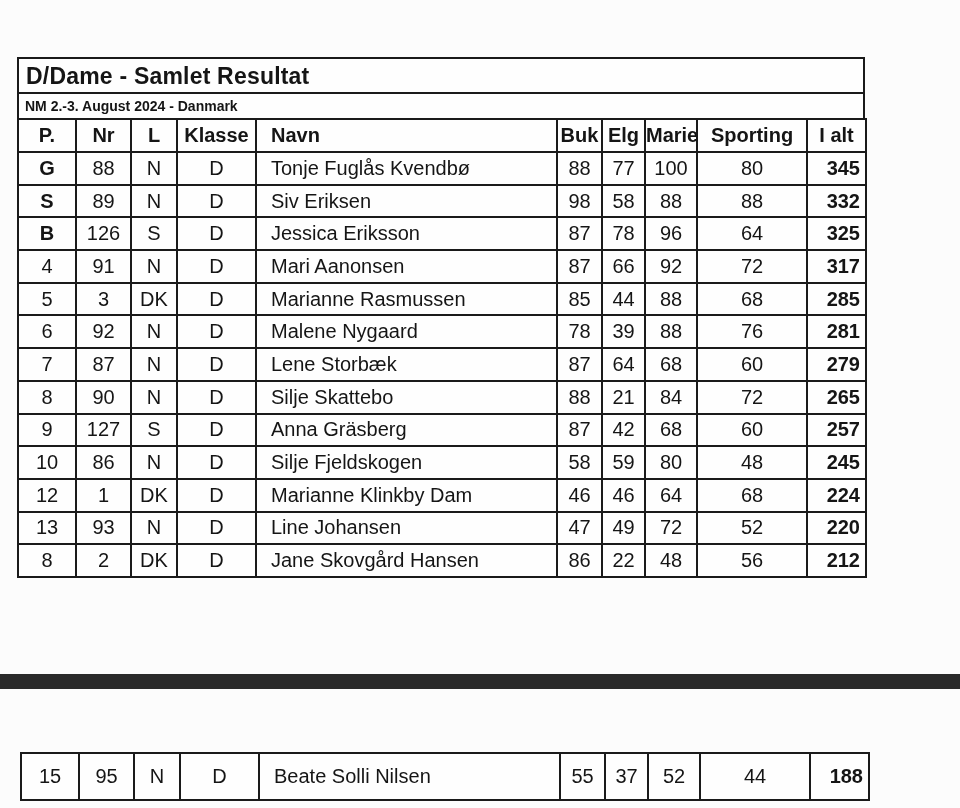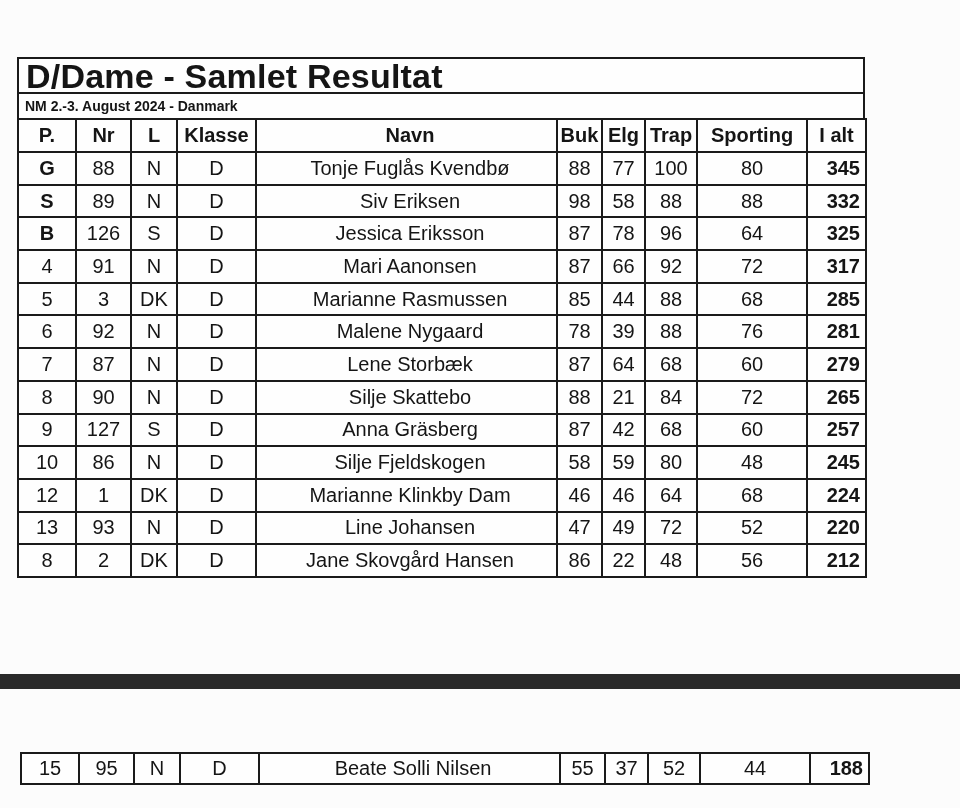--- a/index.html
+++ b/index.html
@@ -17,21 +17,21 @@
   .sheet {
     position: absolute;
     left: 17px; top: 57px;
     width: 848px;
   }
   .title-row {
     border: 2.5px solid #1a1a1a;
     border-bottom: none;
     height: 35px;
     padding: 1px 12px 0 7px;
-    font-size: 34px;
+    font-size: 23px;
     font-weight: 700;
     letter-spacing: 0.2px;
     display: flex; align-items: center;
     background: #fefefe;
   }
   .subtitle-row {
     border-left: 2.5px solid #1a1a1a;
     border-right: 2.5px solid #1a1a1a;
     border-top: 2px solid #1a1a1a;
     height: 22px;
@@ -61,39 +61,39 @@
   thead th { height: 33px; font-weight: 700; }
   tbody td { height: 32.7px; font-weight: 400; }
 
   
   .c-p { width: 58px; }  .c-nr { width: 55px; }  .c-l { width: 46px; }
   .c-klasse { width: 79px; }  .c-navn { width: 301px; }
   .c-buk { width: 45px; }  .c-elg { width: 43px; }  .c-trap { width: 52px; }
   .c-sporting { width: 110px; }  .c-ialt { width: 59px; }
 
   
-  th.col-navn, td.col-navn { text-align: center; padding-left: 7px; }
+  th.col-navn, td.col-navn { text-align: left; padding-left: 14px; }
   td.col-ialt { text-align: right; padding-right: 5px; font-weight: 700; }
   td.medal { font-weight: 700; }
 
   
   .separator-bar {
     position: absolute;
     left: 0; top: 674px;
     width: 960px; height: 15px;
     background: #2a2a2a;
   }
 
   
   .bottom-sheet {
     position: absolute;
     left: 20px; top: 752px;
     width: 848px;
   }
-  #bottom-table tbody td { height: 31px; }
+  #bottom-table tbody td { height: 47px; }
 </style>
 </head>
 <body>
 
 <div class="page">
 
   <div class="sheet">
     <div class="title-row">D/Dame - Samlet Resultat</div>
     <div class="subtitle-row">NM 2.-3. August 2024 - Danmark</div>
 
@@ -112,21 +112,21 @@
       </colgroup>
       <thead>
           <tr>
             <th class="col-p">P.</th>
             <th class="col-nr">Nr</th>
             <th class="col-l">L</th>
             <th class="col-klasse">Klasse</th>
             <th class="col-navn">Navn</th>
             <th class="col-buk">Buk</th>
             <th class="col-elg">Elg</th>
-            <th class="col-trap">Trap</th>
+            <th class="col-trap">Marie</th>
             <th class="col-sporting">Sporting</th>
             <th class="col-ialt">I alt</th>
           </tr>
         </thead>
       <tbody>
           <tr>
             <td class="col-p medal">G</td>
             <td class="col-nr">88</td>
             <td class="col-l">N</td>
             <td class="col-klasse">D</td>

